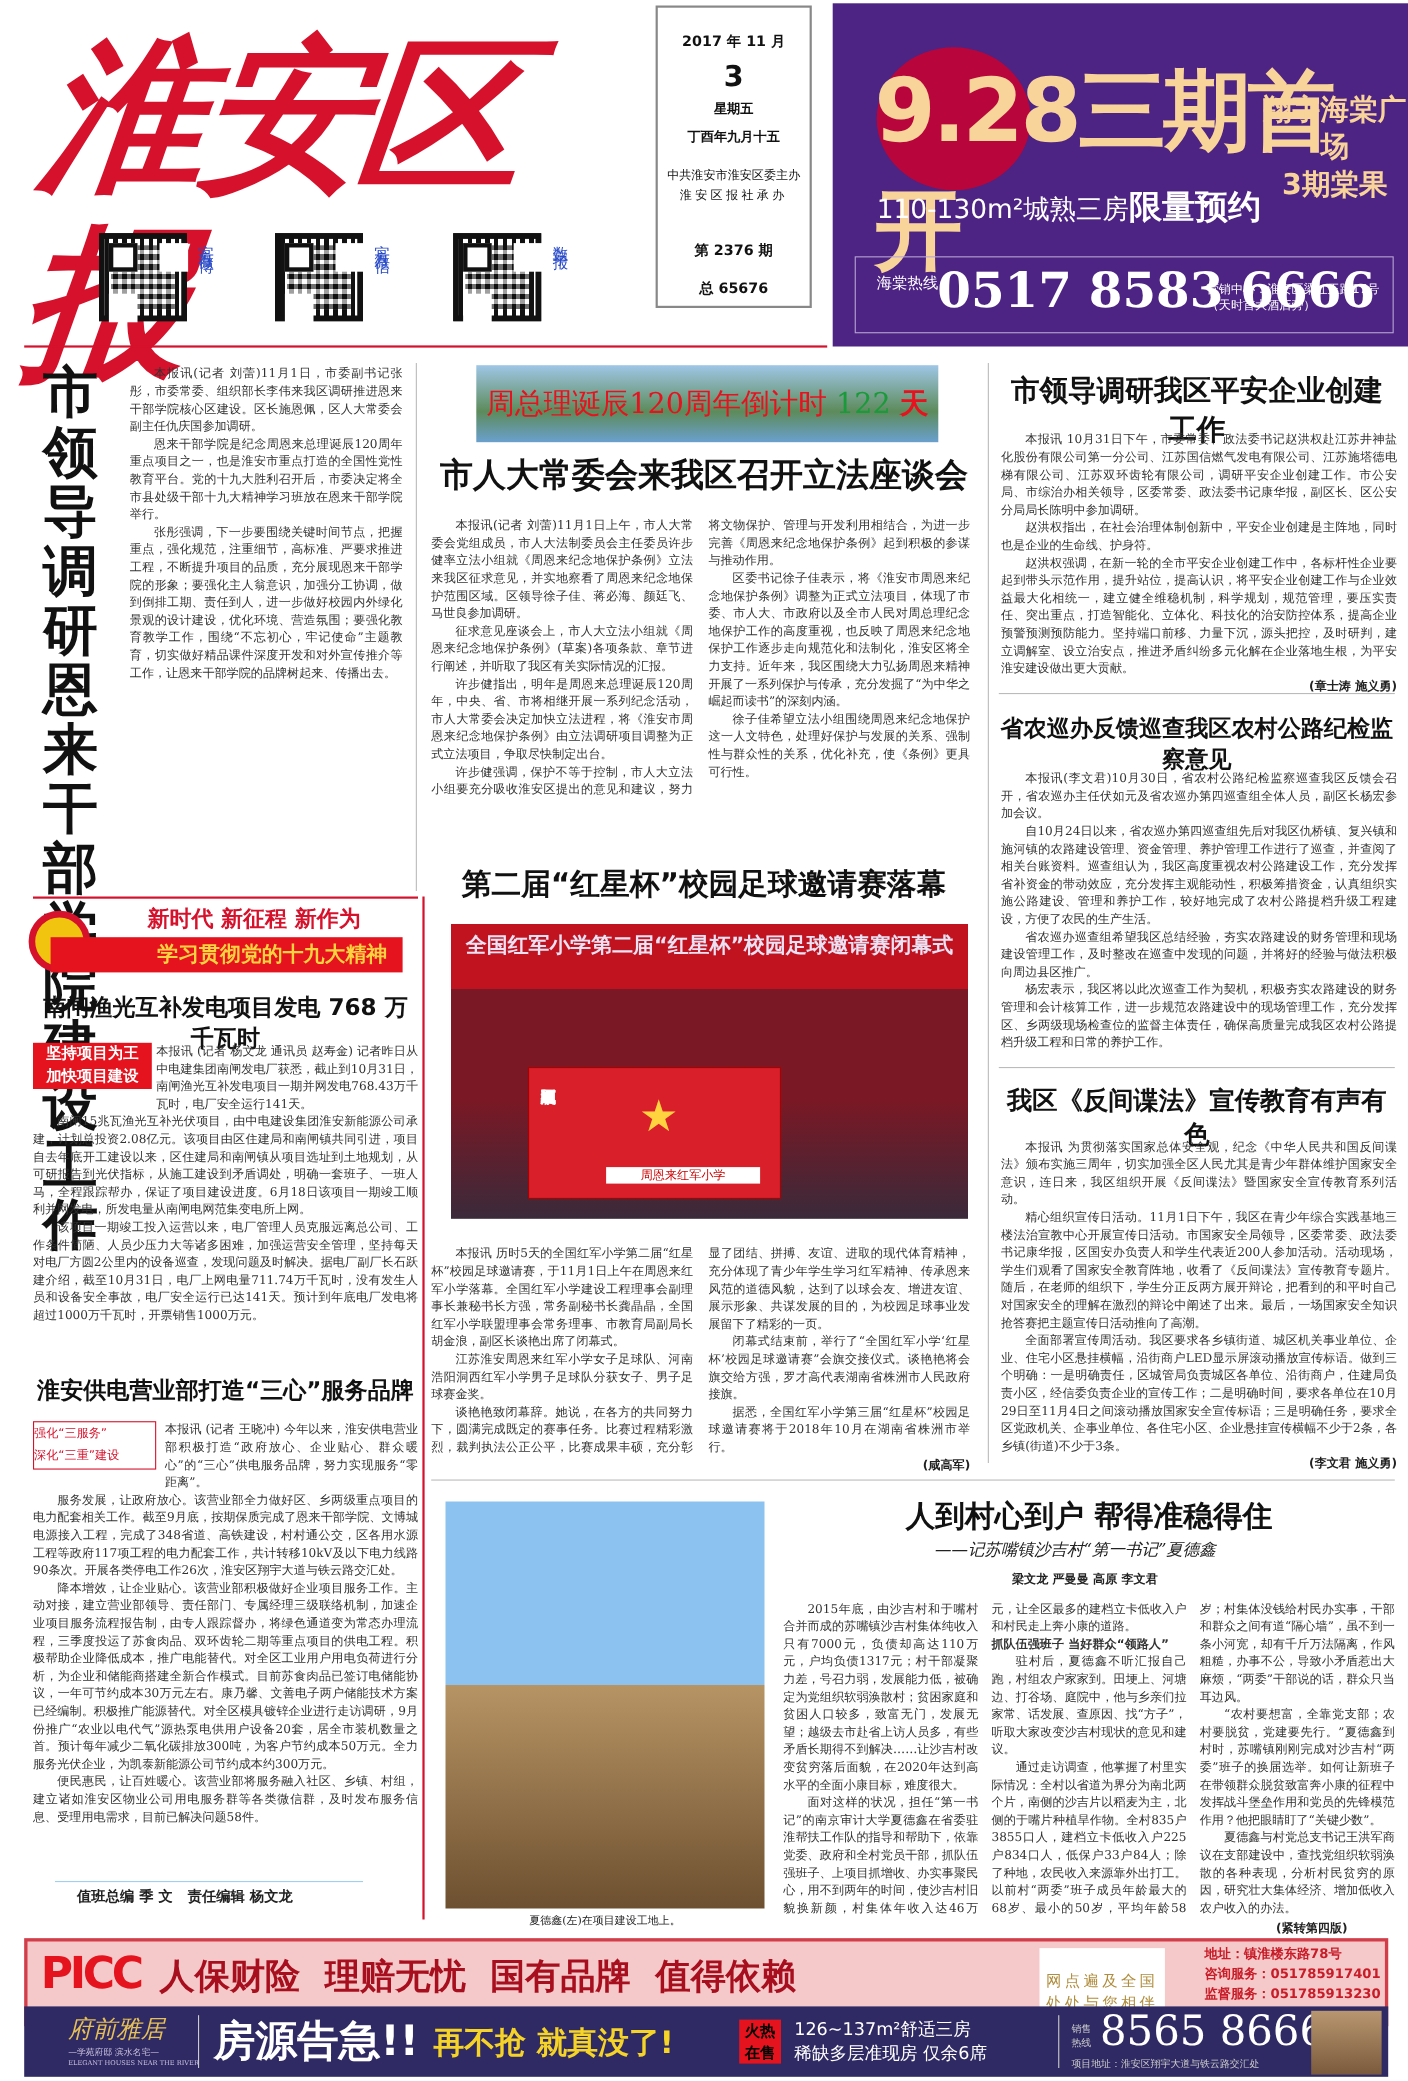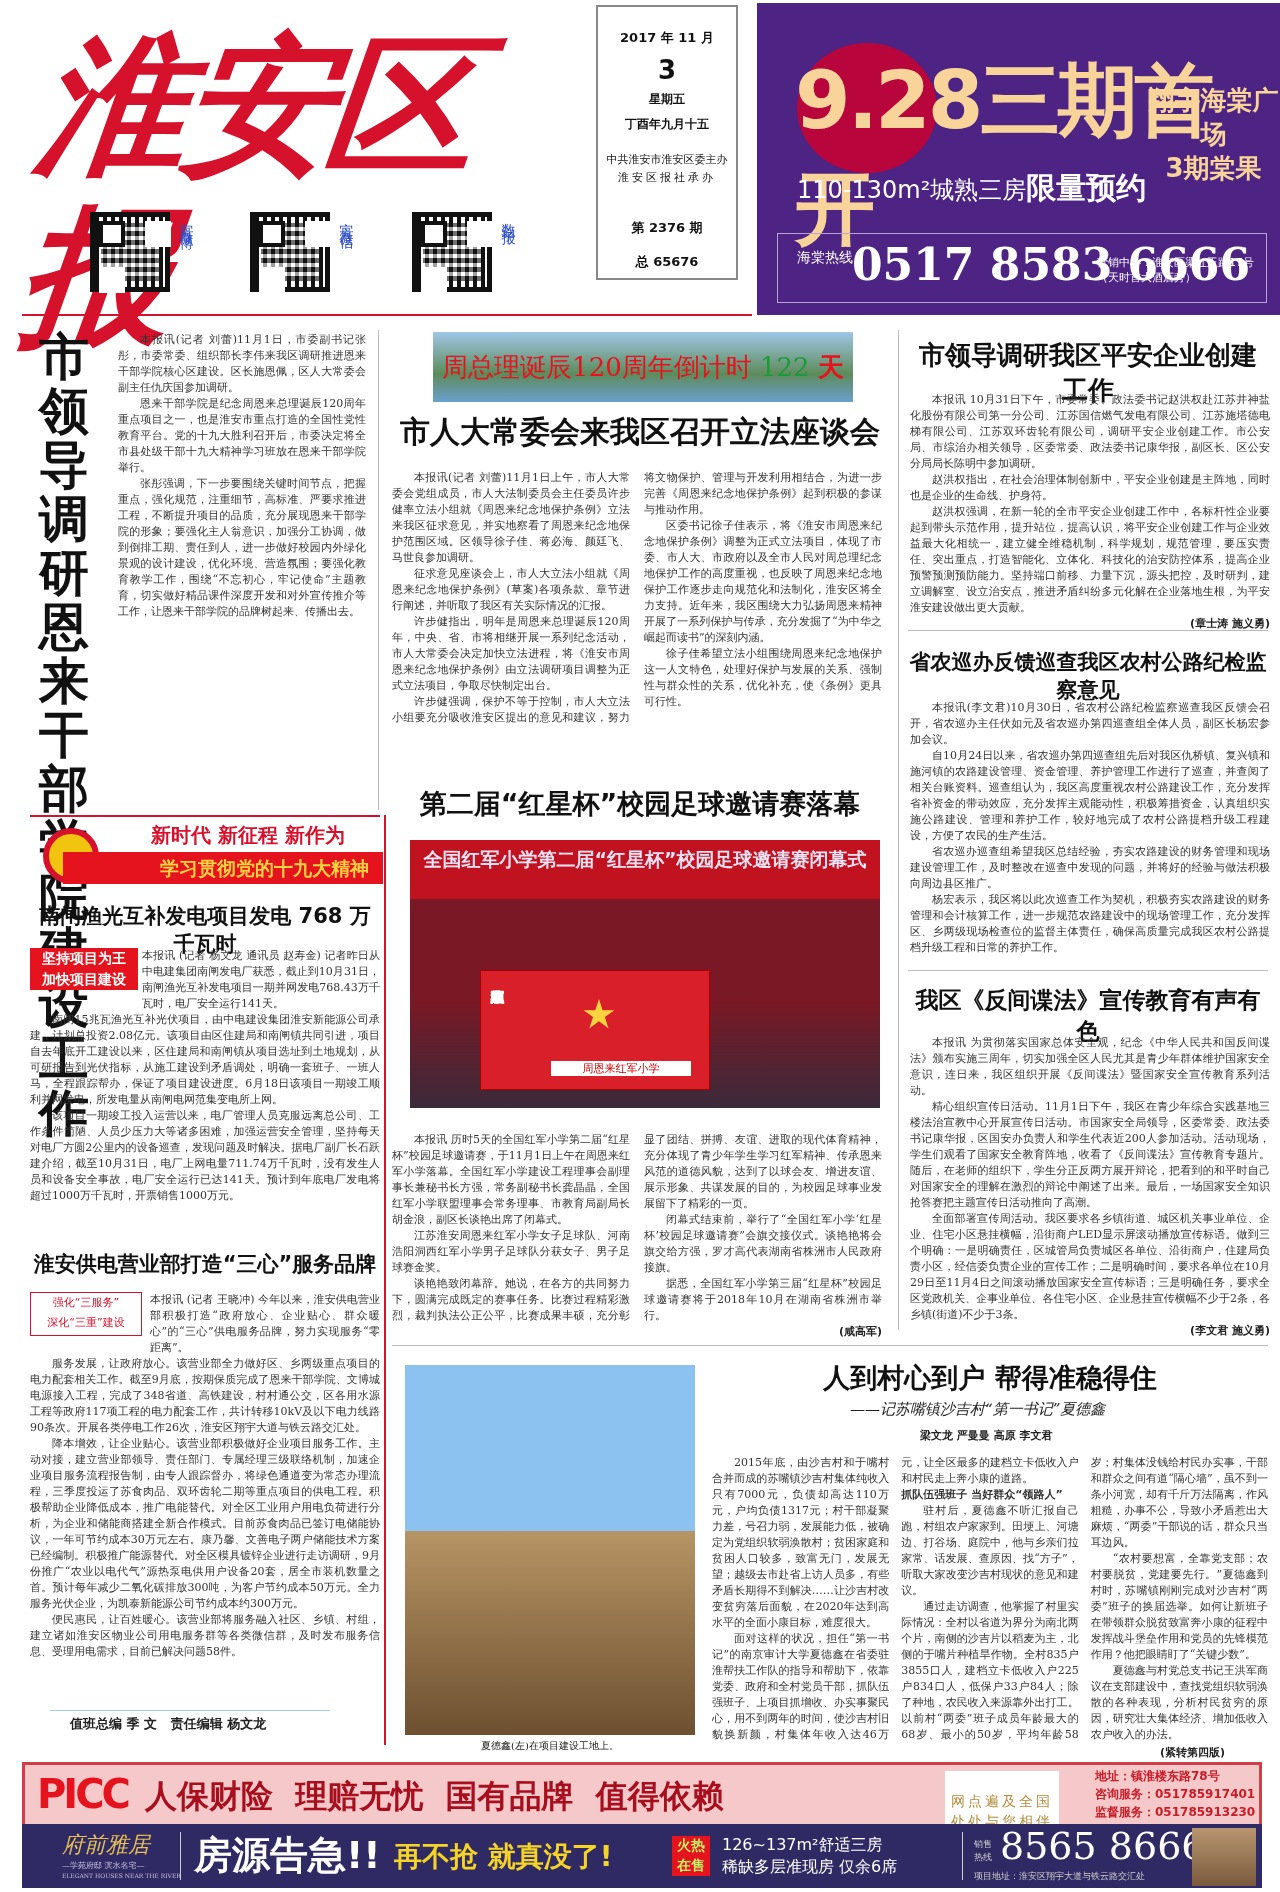--- a/index.html
+++ b/index.html
@@ -132,21 +132,21 @@
 
 <div class="abs headline" style="left:908px;top:985px;width:360px;font-size:23px">我区《反间谍法》宣传教育有声有色</div>
 <div class="abs" style="left:910px;top:1035px;width:360px">
   <p class="col-text">本报讯 为贯彻落实国家总体安全观，纪念《中华人民共和国反间谍法》颁布实施三周年，切实加强全区人民尤其是青少年群体维护国家安全意识，连日来，我区组织开展《反间谍法》暨国家安全宣传教育系列活动。</p>
   <p class="col-text">精心组织宣传日活动。11月1日下午，我区在青少年综合实践基地三楼法治宣教中心开展宣传日活动。市国家安全局领导，区委常委、政法委书记康华报，区国安办负责人和学生代表近200人参加活动。活动现场，学生们观看了国家安全教育阵地，收看了《反间谍法》宣传教育专题片。随后，在老师的组织下，学生分正反两方展开辩论，把看到的和平时自己对国家安全的理解在激烈的辩论中阐述了出来。最后，一场国家安全知识抢答赛把主题宣传日活动推向了高潮。</p>
   <p class="col-text">全面部署宣传周活动。我区要求各乡镇街道、城区机关事业单位、企业、住宅小区悬挂横幅，沿街商户LED显示屏滚动播放宣传标语。做到三个明确：一是明确责任，区城管局负责城区各单位、沿街商户，住建局负责小区，经信委负责企业的宣传工作；二是明确时间，要求各单位在10月29日至11月4日之间滚动播放国家安全宣传标语；三是明确任务，要求全区党政机关、企事业单位、各住宅小区、企业悬挂宣传横幅不少于2条，各乡镇(街道)不少于3条。</p>
   <p class="credit">(李文君 施义勇)</p>
 </div>
 
 <div class="abs rule-red" style="left:30px;top:815px;width:350px"></div>
-<div class="abs" style="left:33px;top:822px;width:350px;height:68px">
+<div class="abs" style="left:16px;top:822px;width:350px;height:68px">
   <div class="abs" style="left:10px;top:6px;width:56px;height:56px;border-radius:50%;background:#f1c40f;border:6px solid #d6112b"></div>
   <div class="abs headline" style="left:80px;top:0;width:270px;font-size:20px;color:#d6112b">新时代 新征程 新作为</div>
   <div class="abs" style="left:30px;top:30px;width:320px;height:32px;background:#e4131e;color:#ffd23f;font-family:'DejaVu Sans',sans-serif;font-weight:bold;font-size:19px;line-height:32px;text-align:right;padding-right:14px">学习贯彻党的十九大精神</div>
 </div>
 
 <div class="abs headline" style="left:30px;top:902px;width:350px;font-size:21px">南闸渔光互补发电项目发电 768 万千瓦时</div>
 <div class="abs" style="left:30px;top:948px;width:108px;background:#e4131e;color:#fff;font-family:'DejaVu Sans',sans-serif;font-weight:bold;font-size:14px;line-height:21px;text-align:center">
     <div>坚持项目为王</div>
     <div>加快项目建设</div>
   </div>
@@ -169,21 +169,21 @@
   <p class="col-text">本报讯 历时5天的全国红军小学第二届“红星杯”校园足球邀请赛，于11月1日上午在周恩来红军小学落幕。全国红军小学建设工程理事会副理事长兼秘书长方强，常务副秘书长龚晶晶，全国红军小学联盟理事会常务理事、市教育局副局长胡金浪，副区长谈艳出席了闭幕式。</p>
   <p class="col-text">江苏淮安周恩来红军小学女子足球队、河南浩阳洞西红军小学男子足球队分获女子、男子足球赛金奖。</p>
   <p class="col-text">谈艳艳致闭幕辞。她说，在各方的共同努力下，圆满完成既定的赛事任务。比赛过程精彩激烈，裁判执法公正公平，比赛成果丰硕，充分彰显了团结、拼搏、友谊、进取的现代体育精神，充分体现了青少年学生学习红军精神、传承恩来风范的道德风貌，达到了以球会友、增进友谊、展示形象、共谋发展的目的，为校园足球事业发展留下了精彩的一页。</p>
   <p class="col-text">闭幕式结束前，举行了“全国红军小学‘红星杯’校园足球邀请赛”会旗交接仪式。谈艳艳将会旗交给方强，罗才高代表湖南省株洲市人民政府接旗。</p>
   <p class="col-text">据悉，全国红军小学第三届“红星杯”校园足球邀请赛将于2018年10月在湖南省株洲市举行。</p>
   <p class="credit">(咸高军)</p>
 </div>
 
 <div class="abs vred" style="left:384px;top:815px;height:930px"></div>
 <div class="abs headline" style="left:30px;top:1250px;width:350px;font-size:21px">淮安供电营业部打造“三心”服务品牌</div>
-<div class="abs" style="left:30px;top:1292px;width:112px;height:44px;background:#fff;border:1px solid #d6112b;font-family:'DejaVu Sans',sans-serif;font-size:11px;color:#d6112b;text-align:center;line-height:20px">
+<div class="abs" style="left:30px;top:1292px;width:112px;height:44px;background:#fff;border:1px solid #d6112b;font-family:'DejaVu Sans',sans-serif;font-size:11px;color:#d6112b;text-align:left;line-height:20px">
     <div>强化“三服务”</div>
     <div>深化“三重”建设</div>
   </div>
 <div class="abs" style="left:30px;top:1292px;width:350px">
   <p class="col-text" style="padding-left:120px;text-indent:0">本报讯 (记者 王晓冲) 今年以来，淮安供电营业部积极打造“政府放心、企业贴心、群众暖心”的“三心”供电服务品牌，努力实现服务“零距离”。</p>
   <p class="col-text">服务发展，让政府放心。该营业部全力做好区、乡两级重点项目的电力配套相关工作。截至9月底，按期保质完成了恩来干部学院、文博城电源接入工程，完成了348省道、高铁建设，村村通公交，区各用水源工程等政府117项工程的电力配套工作，共计转移10kV及以下电力线路90条次。开展各类停电工作26次，淮安区翔宇大道与铁云路交汇处。</p>
   <p class="col-text">降本增效，让企业贴心。该营业部积极做好企业项目服务工作。主动对接，建立营业部领导、责任部门、专属经理三级联络机制，加速企业项目服务流程报告制，由专人跟踪督办，将绿色通道变为常态办理流程，三季度投运了苏食肉品、双环齿轮二期等重点项目的供电工程。积极帮助企业降低成本，推广电能替代。对全区工业用户用电负荷进行分析，为企业和储能商搭建全新合作模式。目前苏食肉品已签订电储能协议，一年可节约成本30万元左右。康乃馨、文善电子两户储能技术方案已经编制。积极推广能源替代。对全区模具镀锌企业进行走访调研，9月份推广“农业以电代气”源热泵电供用户设备20套，居全市装机数量之首。预计每年减少二氧化碳排放300吨，为客户节约成本50万元。全力服务光伏企业，为凯泰新能源公司节约成本约300万元。</p>
   <p class="col-text">便民惠民，让百姓暖心。该营业部将服务融入社区、乡镇、村组，建立诸如淮安区物业公司用电服务群等各类微信群，及时发布服务信息、受理用电需求，目前已解决问题58件。</p>
 </div>
 <div class="abs" style="left:50px;top:1710px;width:280px;height:1px;background:#9fd0ef"></div>
@@ -221,21 +221,21 @@
     </div>
 </div>
 
 <div class="abs ad-house">
   <div class="abs" style="left:40px;top:6px;color:#e6bf56;font-size:22px;font-style:italic">府前雅居</div>
   <div class="abs" style="left:40px;top:36px;color:#c9c2e0;font-size:8px">—学苑府邸 滨水名宅—</div>
   <div class="abs" style="left:40px;top:48px;color:#c9c2e0;font-size:6px">ELEGANT HOUSES NEAR THE RIVER</div>
   <div class="abs" style="left:158px;top:8px;width:1px;height:48px;background:#ccc"></div>
   <div class="abs" style="left:172px;top:6px;color:#fff;font-family:'DejaVu Sans',sans-serif;font-weight:bold;font-size:38px">房源告急!!</div>
   <div class="abs" style="left:372px;top:14px;color:#f5d327;font-family:'DejaVu Sans',sans-serif;font-weight:bold;font-size:28px">再不抢 就真没了!</div>
-  <div class="abs" style="left:650px;top:12px;width:38px;height:40px;background:#e4131e;color:#bef264;font-size:14px;font-weight:bold;text-align:center;line-height:20px;font-family:Liberation Mono, monospace">火热在售</div>
+  <div class="abs" style="left:650px;top:12px;width:38px;height:40px;background:#e4131e;color:#000000;font-size:14px;font-weight:bold;text-align:center;line-height:20px;font-family:Liberation Sans, sans-serif">火热在售</div>
   <div class="abs" style="left:700px;top:10px;color:#fff;font-family:'DejaVu Sans',sans-serif;font-size:16px;line-height:22px">
       <div>126~137m²舒适三房</div>
       <div>稀缺多层准现房 仅余6席</div>
     </div>
   <div class="abs" style="left:940px;top:8px;width:1px;height:48px;background:#ccc"></div>
   <div class="abs" style="left:952px;top:14px;color:#ccc;font-size:9px;width:24px">销售热线</div>
   <div class="abs" style="left:978px;top:0;color:#fff;font-family:'DejaVu Serif',serif;font-size:38px">8565 8666</div>
   <div class="abs" style="left:952px;top:46px;color:#ccc;font-size:9px">项目地址：淮安区翔宇大道与铁云路交汇处</div>
   <div class="abs" style="left:1170px;top:4px;width:64px;height:58px;background:linear-gradient(#b89670,#7a5a3c)"></div>
 </div>

